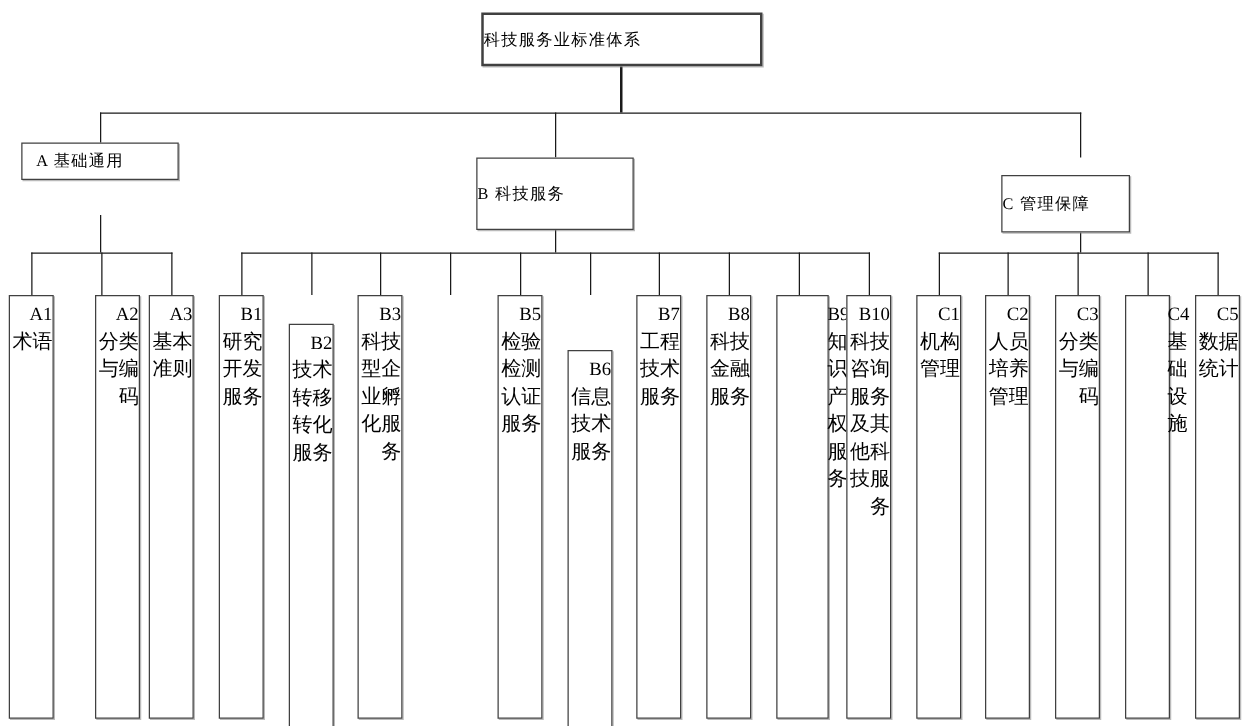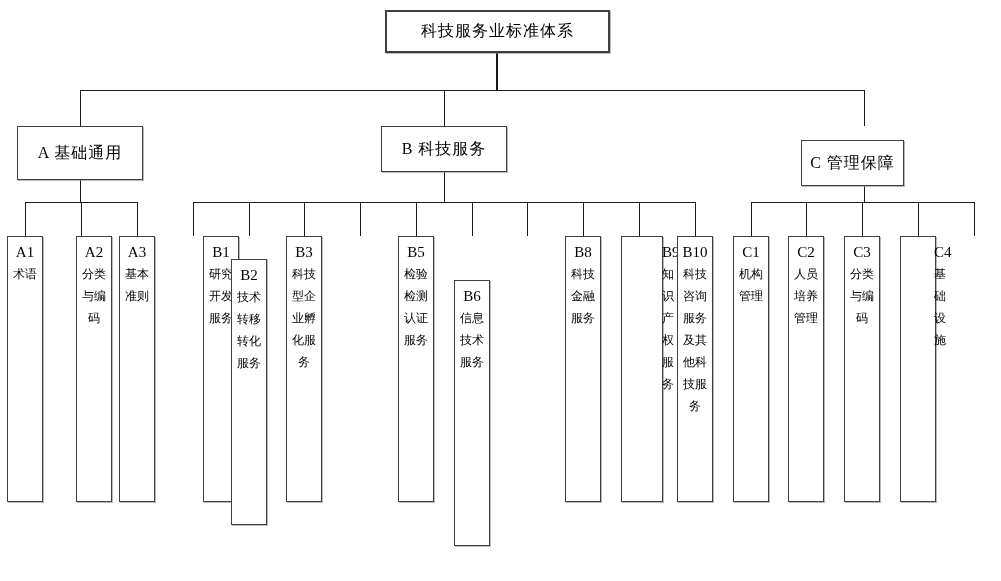--- a/index.html
+++ b/index.html
@@ -4,33 +4,33 @@
 <style>
   html,body { margin:0; padding:0; background:#ffffff; }
   .canvas {
     position:relative; width:1001px; height:581px; background:#ffffff;
     font-family:"Liberation Serif","DejaVu Serif",serif; color:#000000;
     overflow:hidden;
   }
   .node {
     position:absolute; background:#ffffff; box-sizing:border-box;
     border:2px solid #404040; box-shadow:1px 1px 0 rgba(130,130,130,.55);
-    display:flex; align-items:center; justify-content:center;
-    font-size:16px; letter-spacing:1px; white-space:nowrap;
+    display:flex; align-items:center; 
+    font-size:13px; letter-spacing:1px; white-space:nowrap;
   }
   .root-box { border-width:2px; }
   .branch-box { border-width:1px; }
   .leaf {
-    position:absolute; top:236px; width:36px; height:266px;
+    position:absolute; top:236px; width:36px; height:339px;
     background:#ffffff; box-sizing:border-box;
     border:1px solid #404040; box-shadow:1px 1px 0 rgba(130,130,130,.55);
-    text-align:center; padding-top:4px;
+    text-align:right; padding-top:4px;
   }
   .leaf-code { font-size:15px; line-height:22px; font-family:"Liberation Serif","DejaVu Serif",serif; }
-  .leaf-text { font-size:12px; line-height:22px; word-break:break-all; }
+  .leaf-text { font-size:16px; line-height:22px; word-break:break-all; }
   .hline { position:absolute; height:1px; background:#1a1a1a; }
   .vline { position:absolute; width:1px; background:#1a1a1a; }
   .vline.thick { width:2px; }
 </style>
 </head>
 <body>
 
 <div class="canvas">
 
   <div class="vline thick" style="left:496px;top:53px;height:37px;"></div>
@@ -62,62 +62,66 @@
   <div class="vline" style="left:751px;top:202px;height:34px;"></div>
   <div class="vline" style="left:806px;top:202px;height:34px;"></div>
   <div class="vline" style="left:862px;top:202px;height:34px;"></div>
   <div class="vline" style="left:918px;top:202px;height:34px;"></div>
   <div class="vline" style="left:974px;top:202px;height:34px;"></div>
 
   <div class="node root-box" style="left:385px;top:10px;width:225px;height:43px;">
     <span>科技服务业标准体系</span>
   </div>
 
-  <div class="node branch-box" style="left:17px;top:126px;width:126px;height:54px;">
+  <div class="node branch-box" style="left:17px;top:114px;width:126px;height:30px;padding-left:11px;">
     <span>A 基础通用</span>
   </div>
-  <div class="node branch-box" style="left:381px;top:126px;width:126px;height:46px;">
+  <div class="node branch-box" style="left:381px;top:126px;width:126px;height:58px;">
     <span>B 科技服务</span>
   </div>
   <div class="node branch-box" style="left:801px;top:140px;width:103px;height:46px;">
     <span>C 管理保障</span>
   </div>
 
   <div class="leaf" style="left:7px;">
     <div class="leaf-code">A1</div>
     <div class="leaf-text">术语</div>
   </div>
   <div class="leaf" style="left:76px;">
     <div class="leaf-code">A2</div>
     <div class="leaf-text">分类与编码</div>
   </div>
   <div class="leaf" style="left:119px;">
     <div class="leaf-code">A3</div>
     <div class="leaf-text">基本准则</div>
   </div>
 
-  <div class="leaf" style="left:175px;margin-left:28px;">
+  <div class="leaf" style="left:175px;">
     <div class="leaf-code">B1</div>
     <div class="leaf-text">研究开发服务</div>
   </div>
   <div class="leaf" style="left:231px;margin-top:23px;">
     <div class="leaf-code">B2</div>
     <div class="leaf-text">技术转移转化服务</div>
   </div>
   <div class="leaf" style="left:286px;">
     <div class="leaf-code">B3</div>
     <div class="leaf-text">科技型企业孵化服务</div>
   </div>
   <div class="leaf" style="left:398px;">
     <div class="leaf-code">B5</div>
     <div class="leaf-text">检验检测认证服务</div>
   </div>
   <div class="leaf" style="left:454px;margin-top:44px;">
     <div class="leaf-code">B6</div>
     <div class="leaf-text">信息技术服务</div>
+  </div>
+  <div class="leaf" style="left:509px;">
+    <div class="leaf-code">B7</div>
+    <div class="leaf-text">工程技术服务</div>
   </div>
   <div class="leaf" style="left:565px;">
     <div class="leaf-code">B8</div>
     <div class="leaf-text">科技金融服务</div>
   </div>
   <div class="leaf" style="left:621px;padding-left:40px;">
     <div class="leaf-code">B9</div>
     <div class="leaf-text">知识产权服务</div>
   </div>
   <div class="leaf" style="left:677px;">
@@ -134,14 +138,18 @@
     <div class="leaf-text">人员培养管理</div>
   </div>
   <div class="leaf" style="left:844px;">
     <div class="leaf-code">C3</div>
     <div class="leaf-text">分类与编码</div>
   </div>
   <div class="leaf" style="left:900px;padding-left:33px;">
     <div class="leaf-code">C4</div>
     <div class="leaf-text">基础设施</div>
   </div>
+  <div class="leaf" style="left:956px;">
+    <div class="leaf-code">C5</div>
+    <div class="leaf-text">数据统计</div>
+  </div>
 
 </div>
 
 </body></html>

